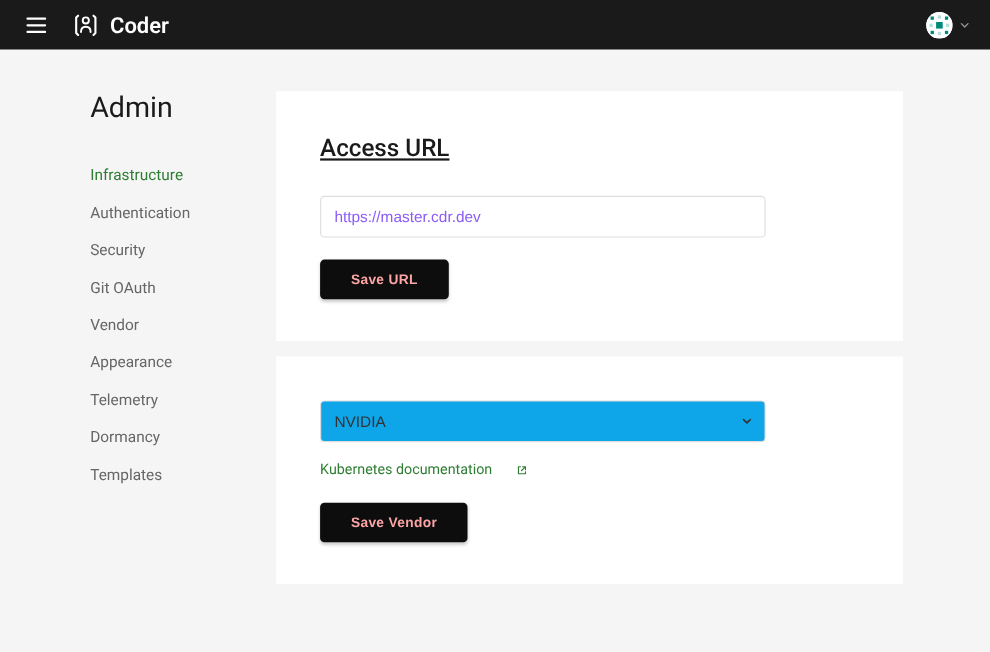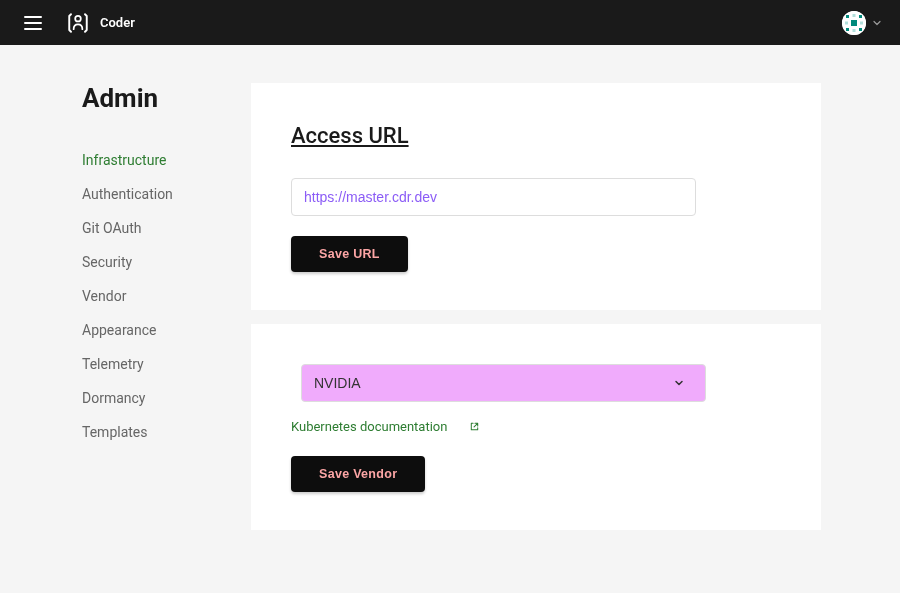--- a/index.html
+++ b/index.html
@@ -48,21 +48,21 @@
       height: 2px;
       background: #fff;
       border-radius: 1px;
     }
 
     .brand {
       display: flex;
       align-items: center;
       gap: 8px;
       color: #fff;
-      font-size: 13px;
+      font-size: 20px;
       font-weight: 600;
     }
 
     .brand svg {
       width: 28px;
       height: 28px;
     }
 
     .header-right {
       display: flex;
@@ -97,21 +97,21 @@
       padding: 38px 30px 0 82px;
       gap: 34px;
     }
 
     .sidebar {
       flex: 0 0 135px;
     }
 
     .sidebar h1 {
       font-size: 26px;
-      font-weight: 700;
+      font-weight: 400;
       color: #1a1a1a;
       margin-bottom: 30px;
     }
 
     .sidebar-nav {
       list-style: none;
     }
 
     .sidebar-nav li {
       font-size: 14px;
@@ -166,24 +166,23 @@
     }
 
     .select-input {
       width: 100%;
       height: 38px;
       border: 1px solid #ddd;
       border-radius: 4px;
       padding: 0 12px;
       font-size: 14px;
       color: #333;
-      background: #f0abfc;
+      background: #0ea5e9;
       appearance: none;
       cursor: pointer;
-      margin-left: 10px;
     }
 
     .select-caret {
       position: absolute;
       right: 12px;
       top: 50%;
       transform: translateY(-50%);
       pointer-events: none;
       color: #333;
     }
@@ -262,22 +261,22 @@
   </div>
 </div>
 
 <div class="page">
 
   <aside class="sidebar">
     <h1>Admin</h1>
     <ul class="sidebar-nav">
       <li class="active">Infrastructure</li>
       <li>Authentication</li>
+      <li>Security</li>
       <li>Git OAuth</li>
-      <li>Security</li>
       <li>Vendor</li>
       <li>Appearance</li>
       <li>Telemetry</li>
       <li>Dormancy</li>
       <li>Templates</li>
     </ul>
   </aside>
 
   <main class="content">
 

